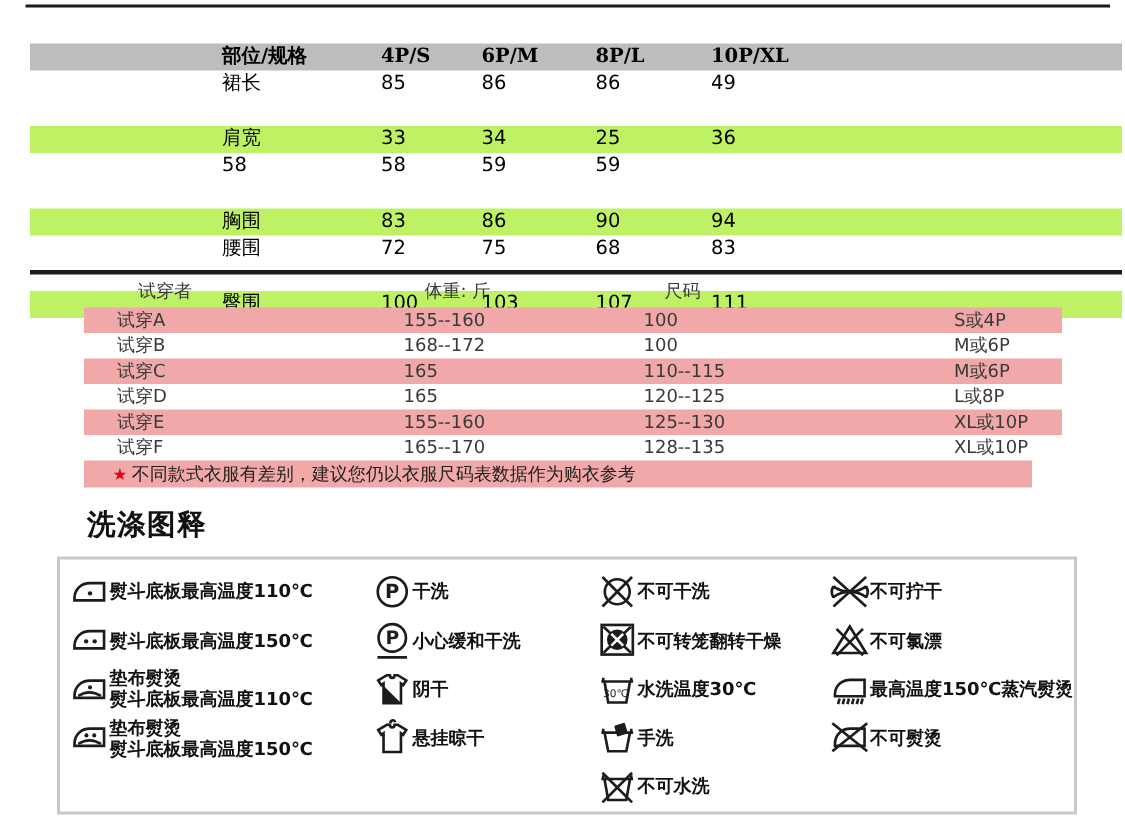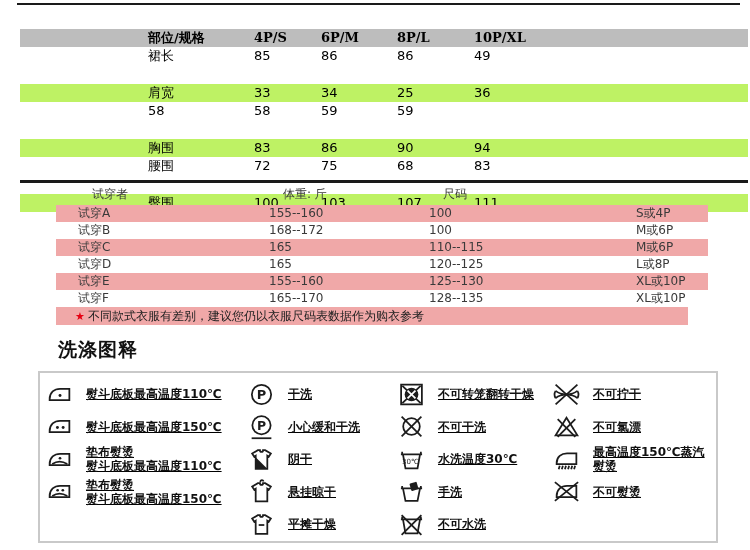--- a/index.html
+++ b/index.html
@@ -27,21 +27,21 @@
   .ft-note .star{color:#e60012;margin-right:3px;font-size:11px;}
 
   
   #care-title{position:absolute;left:30px;top:337px;font-size:19px;font-weight:bold;color:#111;letter-spacing:1px;margin-left:28px;}
   #care-box{
     position:absolute;left:38px;top:371px;width:680px;height:172px;box-sizing:border-box;
     border:2px solid #c9c9c9;display:grid;grid-template-columns:202px 150px 155px 1fr;
     padding:5px 0 0 6px;
   }
   .care-col{display:flex;flex-direction:column;}
-  .care-item{display:flex;align-items:center;height:32.5px;gap:13px;text-decoration:underline;}
+  .care-item{display:flex;align-items:center;height:32.5px;}
   .care-item svg{width:27px;height:27px;flex:none;display:block;}
   .care-label{font-size:12px;font-weight:600;color:#111;white-space:pre-line;line-height:1.18;}
   .ci{stroke:#1c1c1c;stroke-width:1.7;fill:none;}
 </style>
 </head>
 <body>
 
 <div class="topline"></div>
 
 <div id="size-table">
@@ -219,51 +219,44 @@
       </svg>
       <div class="care-label">阴干</div>
     </div>
     <div class="care-item">
       <svg class="ci" viewBox="0 0 26 26">
         <path d="M11.8 4 C11.8 1.6 14.8 1.6 14.8 3.4"></path>
         <path d="M9.5 5 L11.5 5 C11.5 7.2 14.5 7.2 14.5 5 L16.5 5 L22 8.3 L20 11.4 L18.6 10.4 L18.6 22.5 L7.4 22.5 L7.4 10.4 L6 11.4 L4 8.3 Z"></path>
       </svg>
       <div class="care-label">悬挂晾干</div>
     </div>
-    <div class="care-item">
-      <svg class="ci" viewBox="0 0 26 26">
-        <path d="M9.5 4 L11.5 4 C11.5 6.2 14.5 6.2 14.5 4 L16.5 4 L22 7.3 L20 10.4 L18.6 9.4 L18.6 22 L7.4 22 L7.4 9.4 L6 10.4 L4 7.3 Z"></path>
-        <line x1="10.3" y1="13.5" x2="15.7" y2="13.5"></line>
-      </svg>
-      <div class="care-label">平摊干燥</div>
-    </div>
   </div>
 
   <div class="care-col">
+    <div class="care-item">
+      <svg class="ci" viewBox="0 0 26 26">
+        <circle cx="13" cy="13" r="8"></circle>
+        <line x1="3.5" y1="3.5" x2="22.5" y2="22.5"></line>
+        <line x1="22.5" y1="3.5" x2="3.5" y2="22.5"></line>
+      </svg>
+      <div class="care-label">不可干洗</div>
+    </div>
     <div class="care-item">
       <svg class="ci" viewBox="0 0 26 26">
         <rect x="3" y="3.5" width="20" height="19"></rect>
         <line x1="4.2" y1="4.7" x2="21.8" y2="21.3"></line>
         <line x1="21.8" y1="4.7" x2="4.2" y2="21.3"></line>
         <circle cx="13" cy="13" r="6.6" fill="#1c1c1c" stroke="none"></circle>
         <line x1="9.2" y1="9.2" x2="16.8" y2="16.8" stroke="#fff"></line>
         <line x1="16.8" y1="9.2" x2="9.2" y2="16.8" stroke="#fff"></line>
       </svg>
       <div class="care-label">不可转笼翻转干燥</div>
     </div>
     <div class="care-item">
       <svg class="ci" viewBox="0 0 26 26">
-        <circle cx="13" cy="13" r="8"></circle>
-        <line x1="3.5" y1="3.5" x2="22.5" y2="22.5"></line>
-        <line x1="22.5" y1="3.5" x2="3.5" y2="22.5"></line>
-      </svg>
-      <div class="care-label">不可干洗</div>
-    </div>
-    <div class="care-item">
-      <svg class="ci" viewBox="0 0 26 26">
         <path d="M2.8 8 H23.2 M4 5.6 V8 M22 5.6 V8"></path>
         <path d="M4.8 8 L7.2 21.5 H18.8 L21.2 8"></path>
         <text x="12" y="17.8" font-size="6.8" text-anchor="middle" fill="#1c1c1c" stroke="none" font-family="&quot;DejaVu Sans&quot;,sans-serif">30℃</text>
       </svg>
       <div class="care-label">水洗温度30℃</div>
     </div>
     <div class="care-item">
       <svg class="ci" viewBox="0 0 26 26">
         <path d="M2.8 10 H23.2 M4 7.6 V10 M22 7.6 V10"></path>
         <path d="M4.8 10 L7.2 22 H18.8 L21.2 10"></path>

